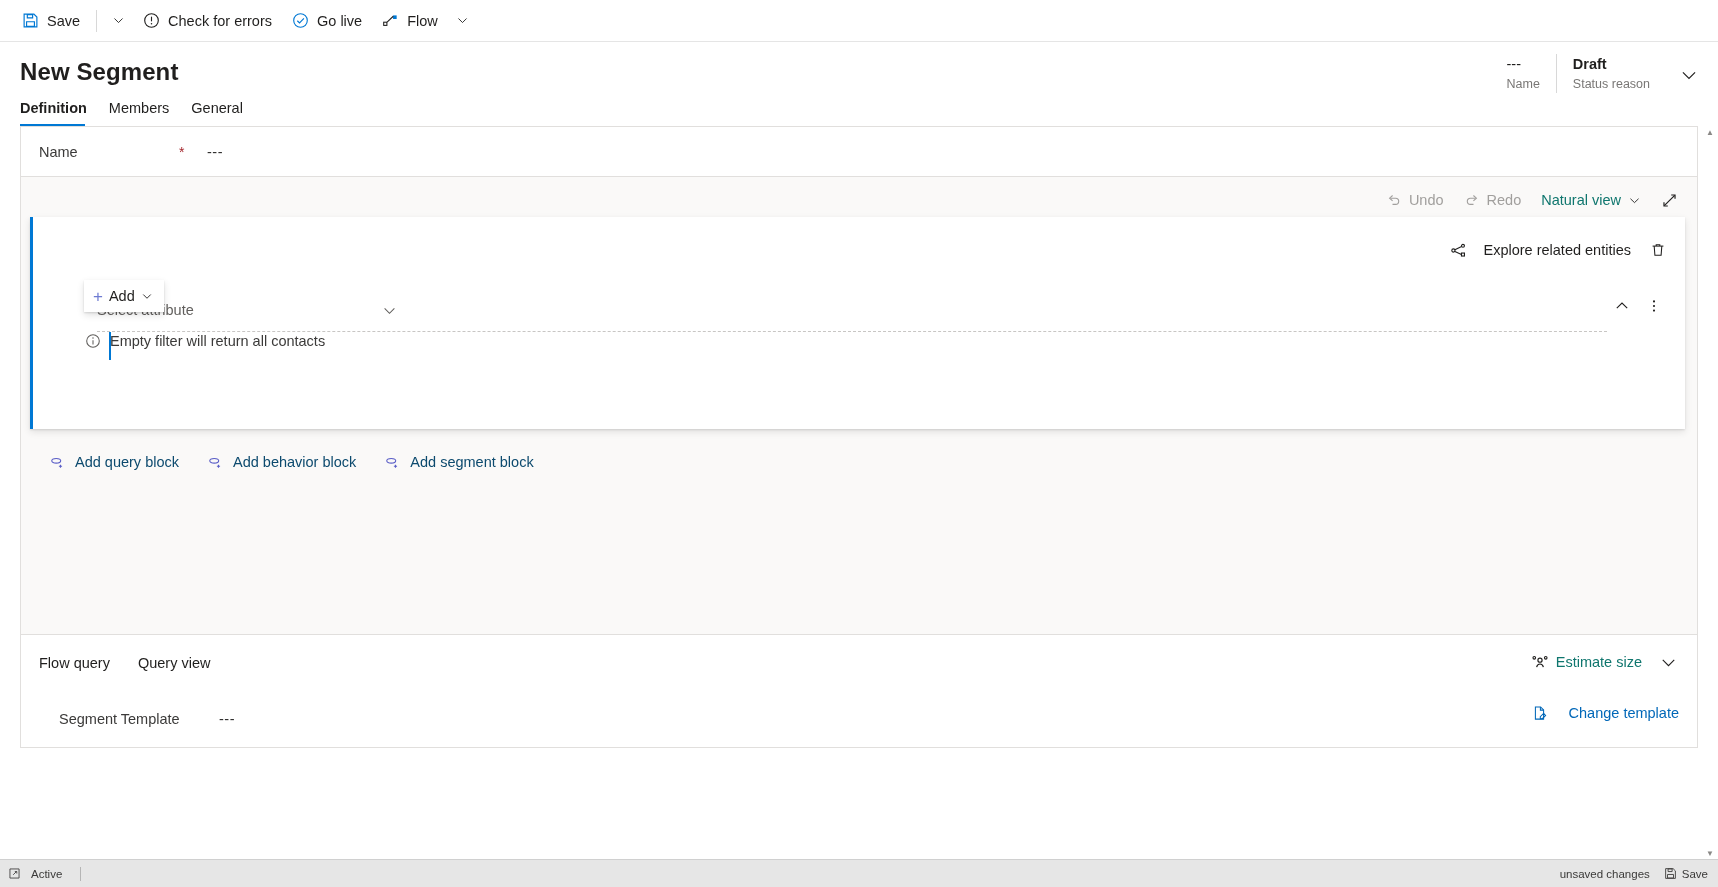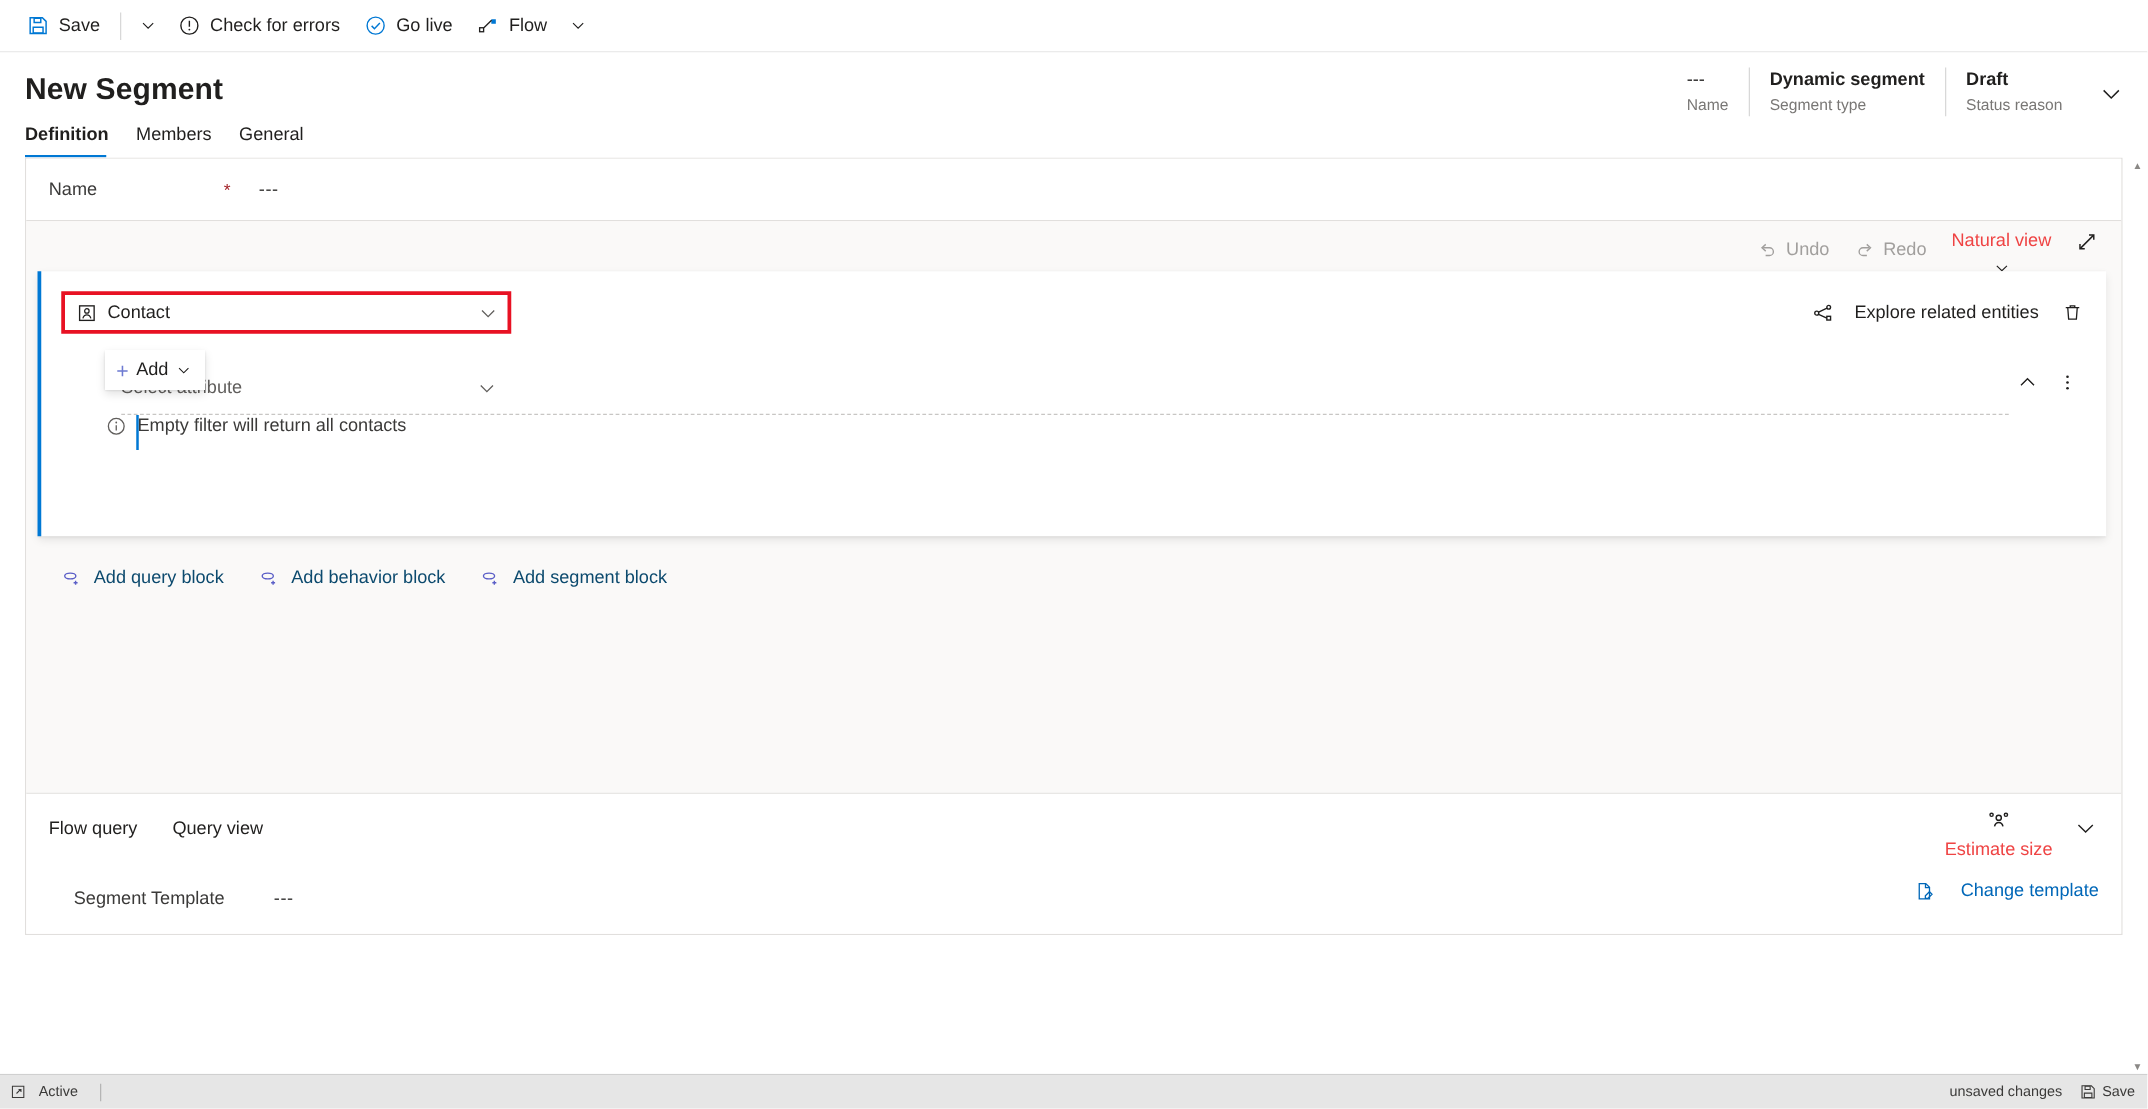--- a/index.html
+++ b/index.html
@@ -98,21 +98,21 @@
   }
   .canvas-toolbar {
     position: absolute; right: 10px; top: 8px;
     display: flex; align-items: center; gap: 2px;
   }
   .ct-btn {
     display: flex; align-items: center; gap: 7px;
     font-size: 14.5px; height: 30px; padding: 0 9px;
     color: #a19f9d; white-space: nowrap;
   }
-  .ct-btn.enabled { color: #ef4444; flex-direction: column; }
+  .ct-btn.enabled { color: #0f766e; }
 
   
   .qblock {
     position: absolute; left: 9px; top: 40px; right: 12px;
     background: #ffffff;
     border-left: 3px solid #0078d4;
     min-height: 212px;
     padding: 16px 0 14px 0;
     box-shadow: 0 .6px 1.8px rgba(0,0,0,.10), 0 3.2px 7.2px rgba(0,0,0,.10);
   }
@@ -298,24 +298,20 @@
 
   <div class="page-head">
     <div class="page-title">New Segment</div>
 
     <div class="head-right">
       <div class="hr-cell">
         <div class="hr-val">---</div>
         <div class="hr-lbl">Name</div>
       </div>
       <div class="hr-cell">
-        <div class="hr-val bold">Dynamic segment</div>
-        <div class="hr-lbl">Segment type</div>
-      </div>
-      <div class="hr-cell">
         <div class="hr-val bold">Draft</div>
         <div class="hr-lbl">Status reason</div>
       </div>
       <div class="hr-chev">
         <span>
           <svg width="18" height="18" viewBox="0 0 16 16">
               <path d="M2.6 5.6L8 11L13.4 5.6" fill="none" stroke="#201f1e" stroke-width="1.05"></path>
             </svg>
         </span>
       </div>
@@ -379,35 +375,20 @@
                   <path d="M6.4 13.2H2.8V9.6" fill="none" stroke="#201f1e" stroke-width="1.1"></path>
                   <path d="M12.9 3.1L3.1 12.9" stroke="#201f1e" stroke-width="1.1"></path>
                 </svg>
             </span>
           </div>
         </div>
 
         <div class="qblock">
 
           <div class="entity-row">
-            <div class="entity-select">
-              <span class="ent-icon">
-                <svg width="15" height="15" viewBox="0 0 16 16">
-                    <rect x="1.8" y="1.8" width="12.4" height="12.4" fill="none" stroke="#201f1e" stroke-width="1.15"></rect>
-                    <circle cx="8" cy="6.1" r="1.9" fill="none" stroke="#201f1e" stroke-width="1.05"></circle>
-                    <path d="M4.6 12.4c.5-2 1.9-3 3.4-3s2.9 1 3.4 3" fill="none" stroke="#201f1e" stroke-width="1.05"></path>
-                  </svg>
-              </span>
-              <span class="ent-txt">Contact</span>
-              <span>
-                <svg width="15" height="15" viewBox="0 0 16 16">
-                    <path d="M2.8 5.8L8 11L13.2 5.8" fill="none" stroke="#605e5c" stroke-width="1.1"></path>
-                  </svg>
-              </span>
-            </div>
 
             <div class="entity-right">
               <div class="link-btn">
                 <span>
                   <svg width="17" height="17" viewBox="0 0 16 16">
                       <circle cx="3.2" cy="8" r="1.5" fill="none" stroke="#201f1e" stroke-width="1.05"></circle>
                       <circle cx="12.2" cy="3.6" r="1.4" fill="none" stroke="#201f1e" stroke-width="1.05"></circle>
                       <rect x="10.8" y="10.4" width="2.8" height="2.8" fill="none" stroke="#201f1e" stroke-width="1.05"></rect>
                       <path d="M4.6 7.2l6.3-3M4.6 8.9l6.2 2.8" stroke="#201f1e" stroke-width="1.05"></path>
                     </svg>

